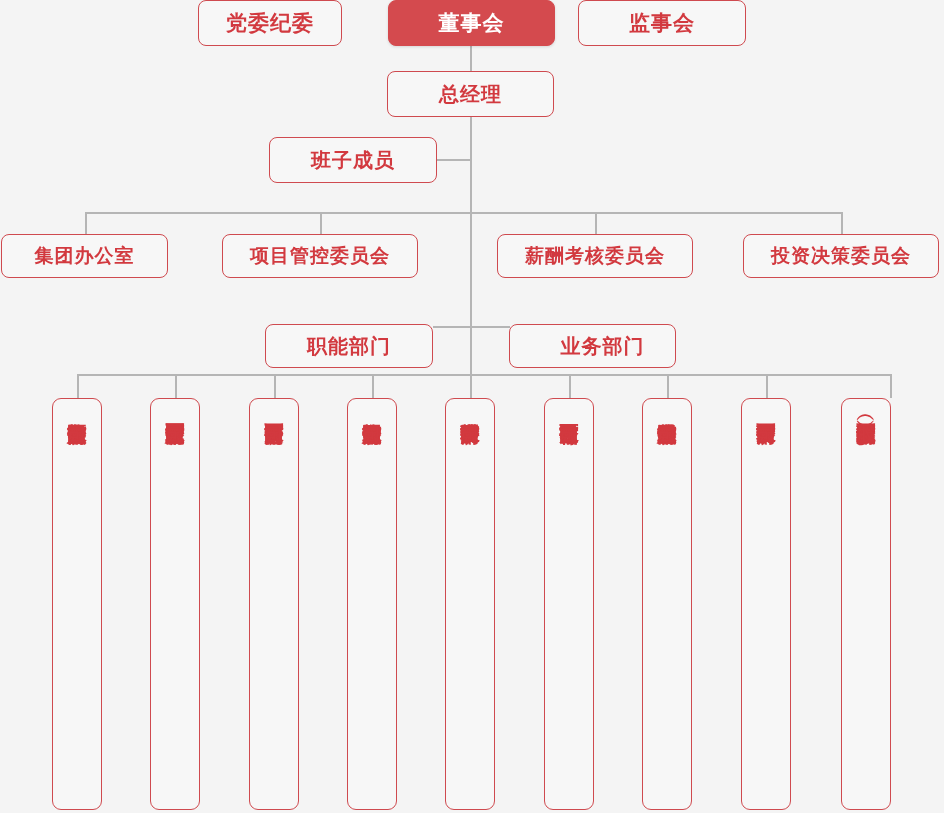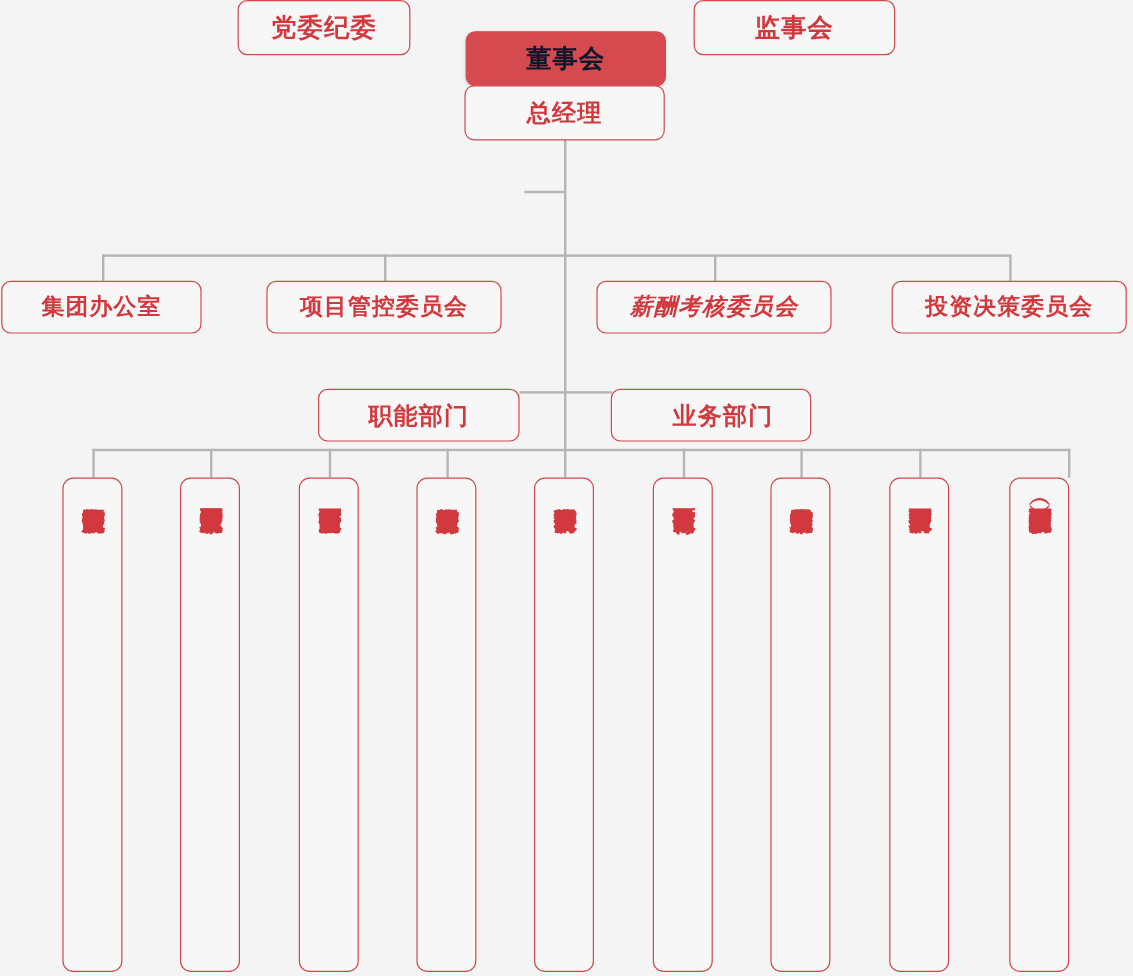--- a/index.html
+++ b/index.html
@@ -38,23 +38,22 @@
     display: flex;
     align-items: center;
     justify-content: center;
     font-weight: bold;
     letter-spacing: 1px;
     z-index: 2;
   }
   .node.primary {
     background: #d44a4e;
     border-color: #d44a4e;
-    color: #0f172a;
+    color: #ffffff;
     box-shadow: 0 1px 3px rgba(0,0,0,.12);
-    margin-top: 26px;
   }
   .node.top {
     height: 46px;
     font-size: 21px;
   }
   .node.mid {
     height: 46px;
     font-size: 20px;
   }
   .node.committee {
@@ -124,28 +123,31 @@
     <span>董事会</span>
   </div>
   <div class="node mid" style="left:387px; top:71px; width:167px;">
     <span>总经理</span>
   </div>
 
   <div class="node top" style="left:578px; top:0px; width:168px;">
     <span>监事会</span>
   </div>
 
+  <div class="node mid" style="left:269px; top:137px; width:168px;">
+    <span>班子成员</span>
+  </div>
 
   <div class="node committee" style="left:1px; top:234px; width:167px;">
     <span>集团办公室</span>
   </div>
   <div class="node committee" style="left:222px; top:234px; width:196px;text-align:right;">
     <span>项目管控委员会</span>
   </div>
-  <div class="node committee" style="left:497px; top:234px; width:196px;font-style:italic;">
+  <div class="node committee" style="left:497px; top:234px; width:196px;">
     <span>薪酬考核委员会</span>
   </div>
   <div class="node committee" style="left:743px; top:234px; width:196px;text-align:center;">
     <span>投资决策委员会</span>
   </div>
 
   <div class="node dept" style="left:265px; top:304px; width:168px;">
     <span>职能部门</span>
   </div>
   <div class="node dept" style="left:509px; top:304px; width:167px;padding-left:20px;">

